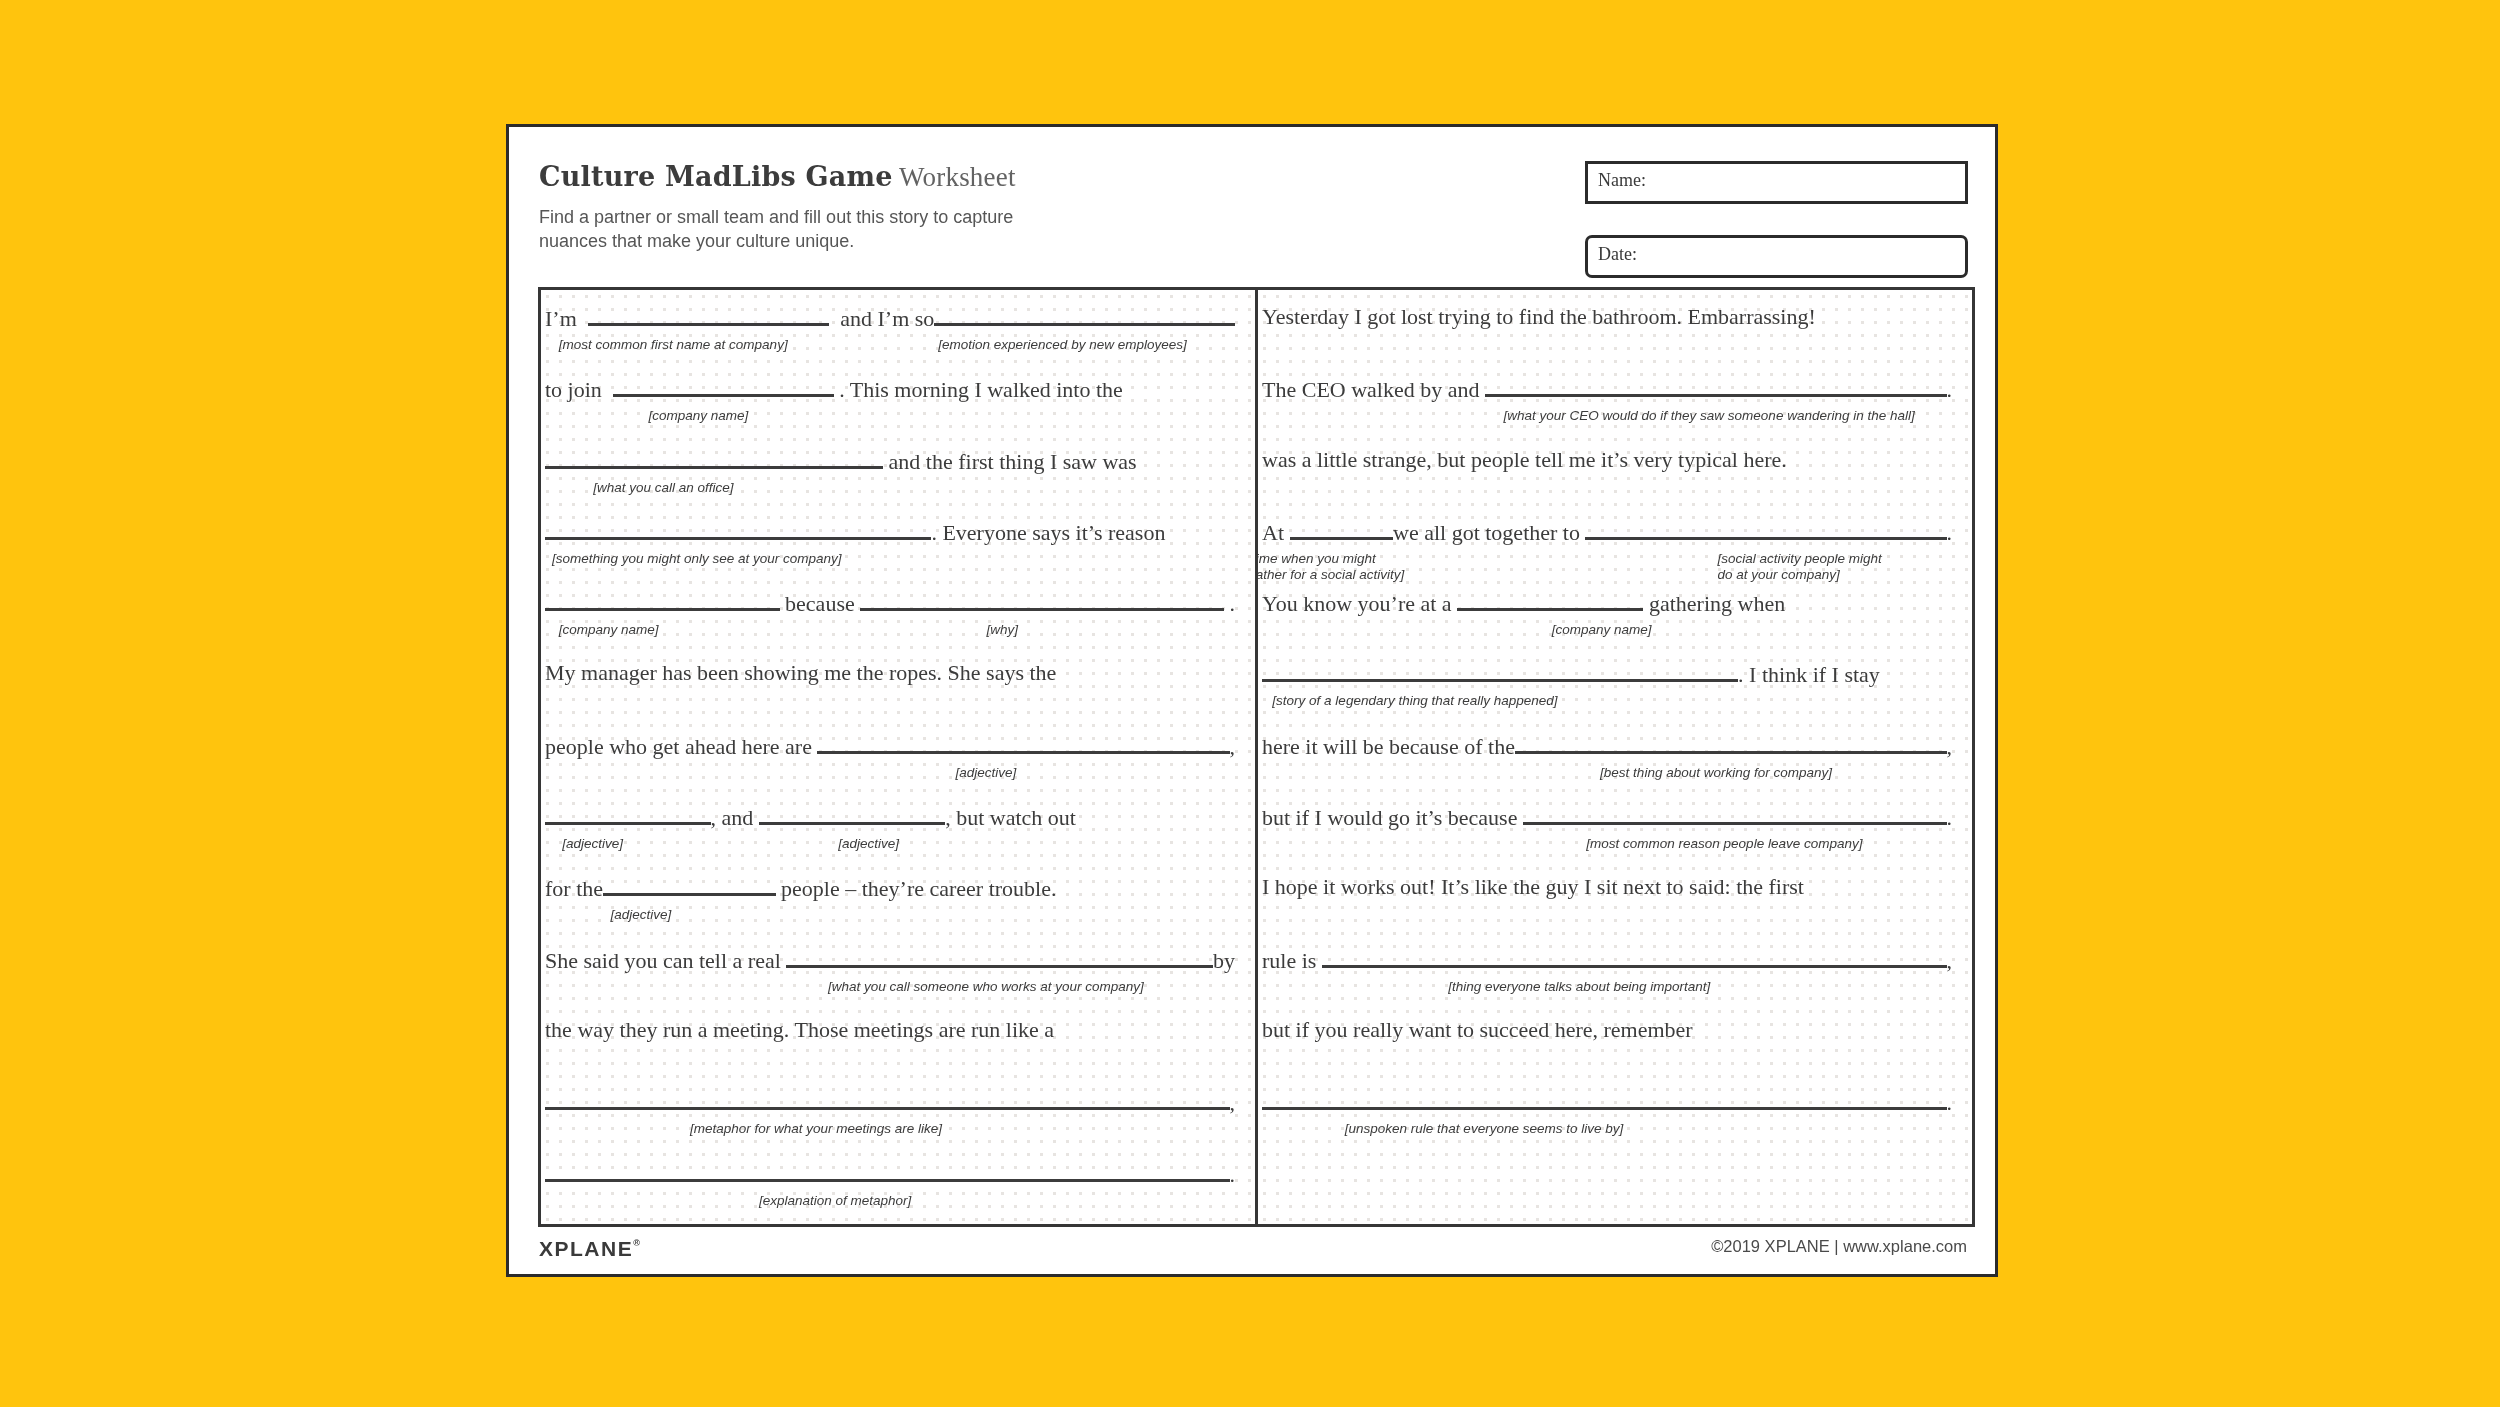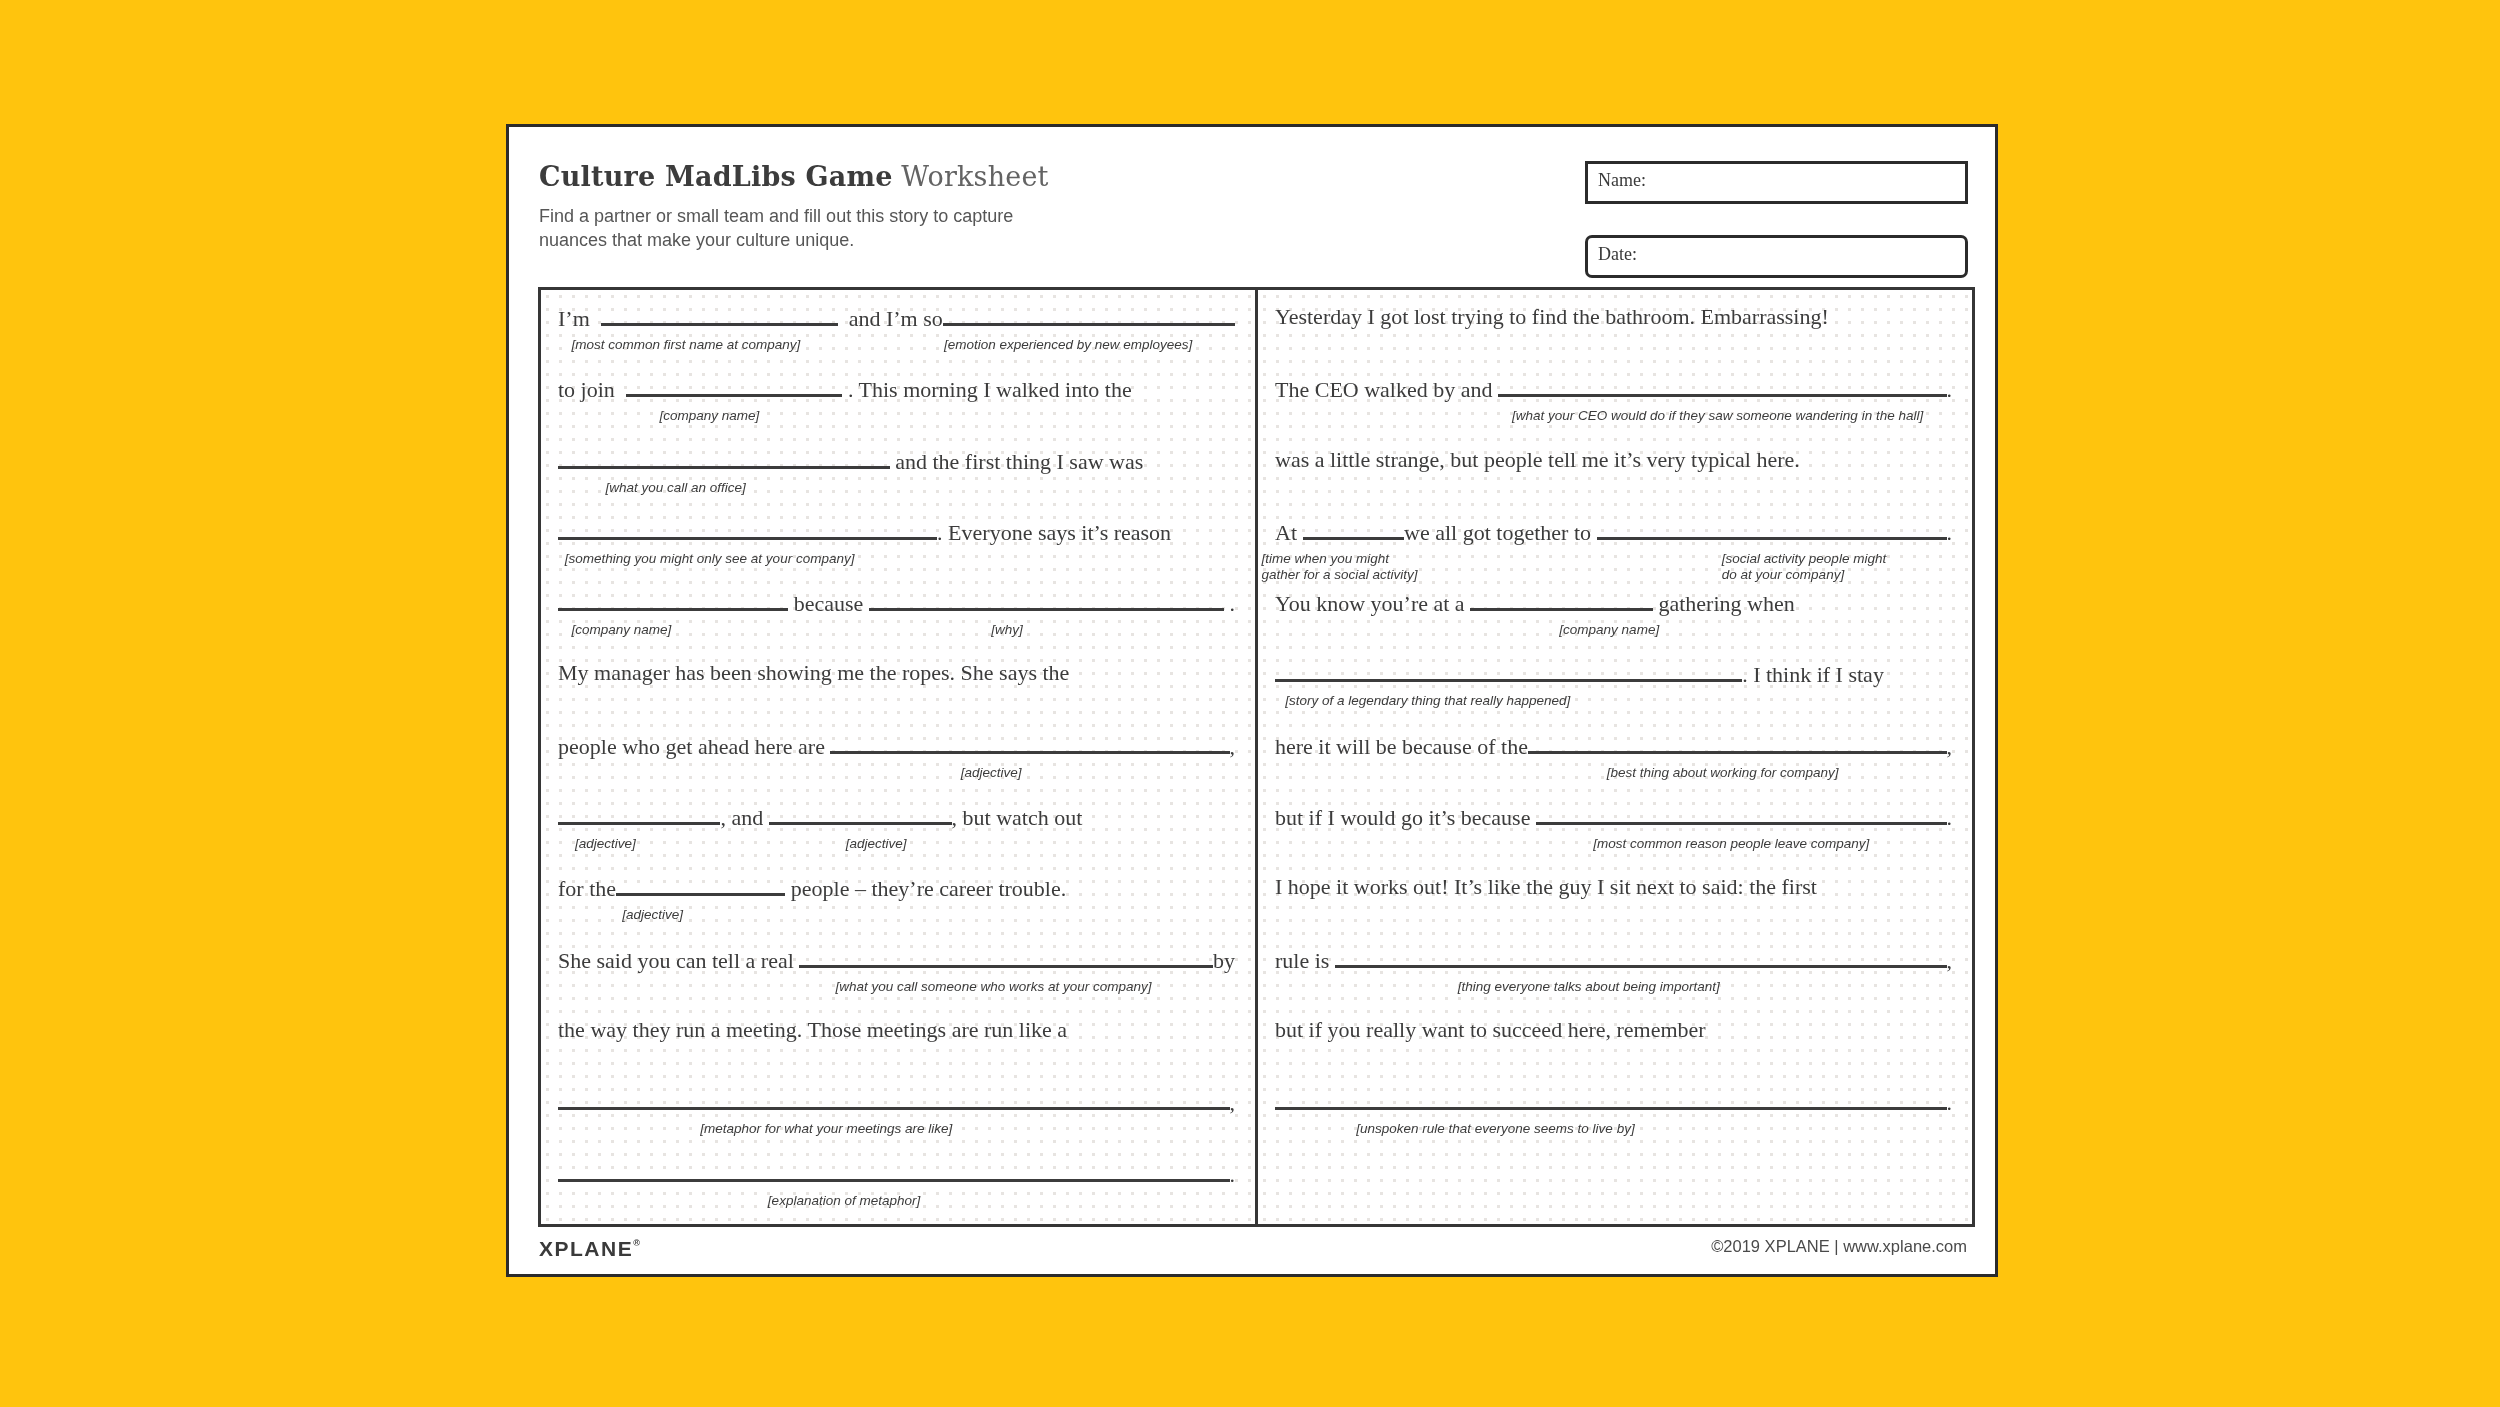--- a/index.html
+++ b/index.html
@@ -18,21 +18,21 @@
     left: 506px; top: 124px;
     width: 1492px; height: 1153px;
     background: #ffffff;
     border: 3px solid #2b2b2b;
   }
 
   
   .card-header { position: absolute; left: 30px; top: 34px; }
   .page-title { font-family: "DejaVu Serif", serif; font-size: 27px; color: #3a3a3a; letter-spacing: 0.2px; }
   .page-title .t-bold  { font-weight: bold; color: #3c3c3c; }
-  .page-title .t-light { font-weight: normal; color: #636363; }
+  .page-title .t-light { font-weight: normal; color: #636363; font-family: Liberation Serif, serif; }
   .tagline { margin-top: 12px; font-family: "Liberation Sans", sans-serif; font-size: 18px; line-height: 1.35; color: #565656; }
 
   .id-box {
     position: absolute; right: 27px;
     width: 383px; height: 43px;
     border: 3px solid #2b2b2b;
     background: #fff;
     padding: 6px 10px;
     font-family: "Liberation Serif", serif;
     font-size: 18px; color: #3a3a3a;
@@ -43,21 +43,21 @@
   
   .panel {
     position: absolute;
     left: 29px; top: 160px;
     width: 1437px; height: 940px;
     border: 3px solid #363636;
     display: flex;
   }
   .ws-col {
     flex: 1 1 0;
-    padding: 12px 20px 0 17px;
+    padding: 12px 20px 0 4px;
     background-image: radial-gradient(circle, #e7e4e1 1.6px, rgba(0,0,0,0) 1.8px);
     background-size: 13px 13px;
     overflow: hidden;
   }
   .ws-col.right { border-left: 3px solid #363636; }
 
   .mad-row { height: 71.3px; position: relative; overflow: visible; }
   .mad-line {
     display: flex; align-items: baseline;
     font-size: 22px; line-height: 30px; color: #3c3c3c;

